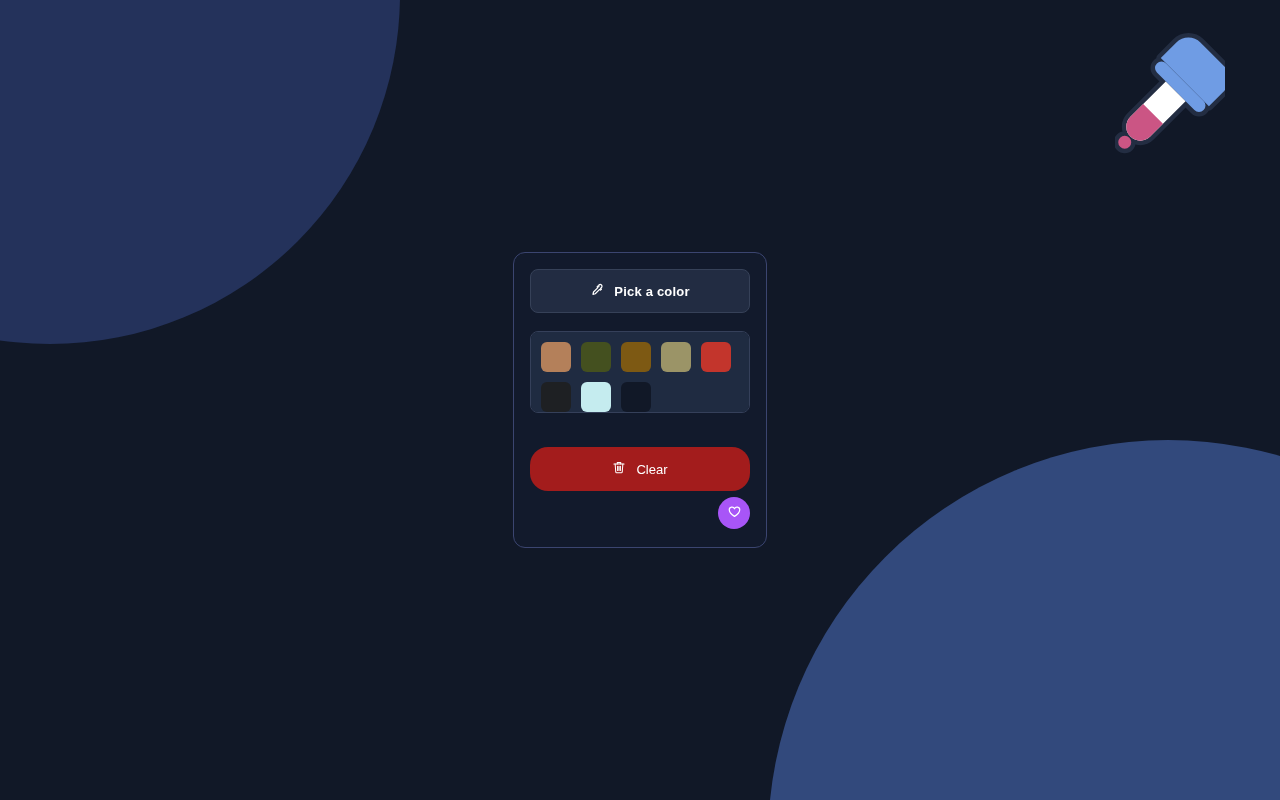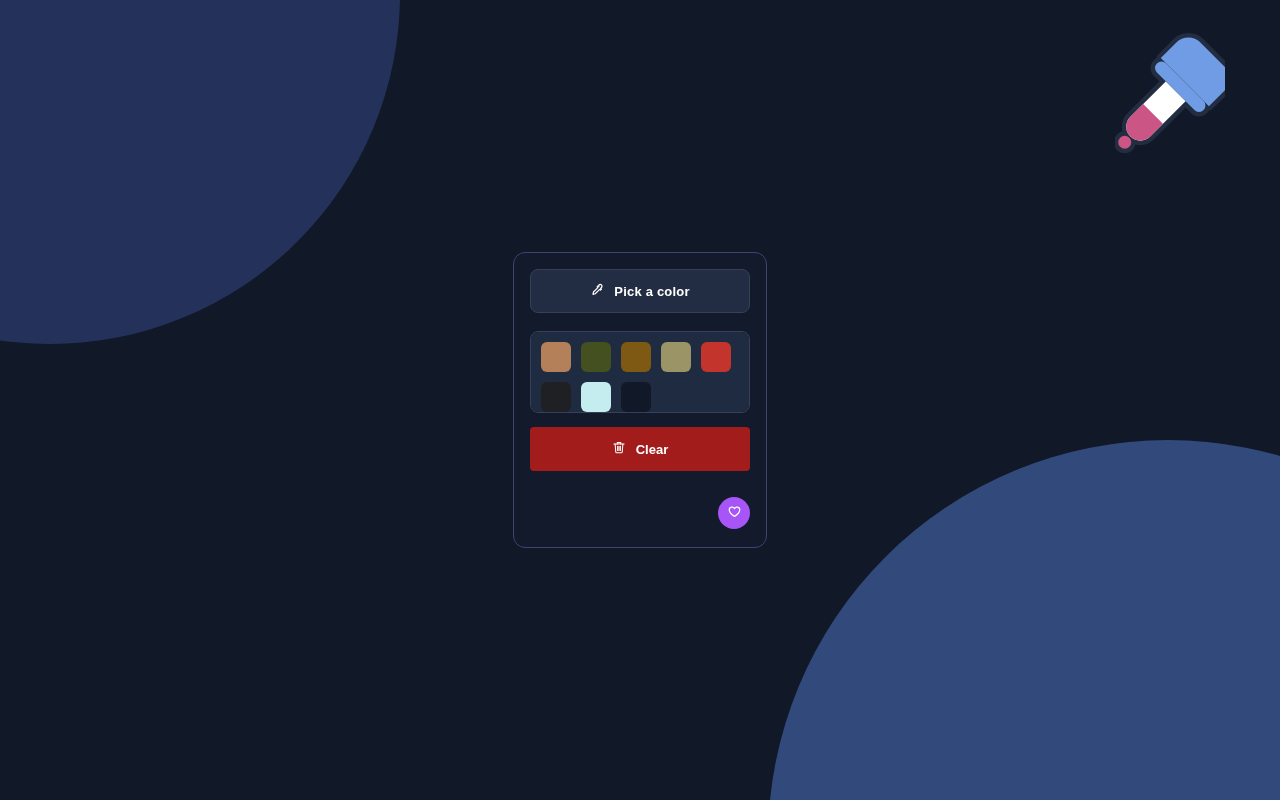--- a/index.html
+++ b/index.html
@@ -128,29 +128,29 @@
     width: 30px;
     height: 30px;
     border-radius: 6px;
     cursor: pointer;
     border: none;
     padding: 0;
   }
 
   
   #clear-button {
-    margin-top: 14px;
+    margin-top: 34px;
     width: 100%;
     height: 44px;
     background: #a31c1c;
     border: none;
-    border-radius: 4px;
+    border-radius: 18px;
     color: #ffffff;
     font-size: 13px;
-    font-weight: bold;
+    font-weight: normal;
     font-family: "Liberation Sans", sans-serif;
     display: flex;
     align-items: center;
     justify-content: center;
     gap: 10px;
     cursor: pointer;
     flex: none;
   }
 
   

